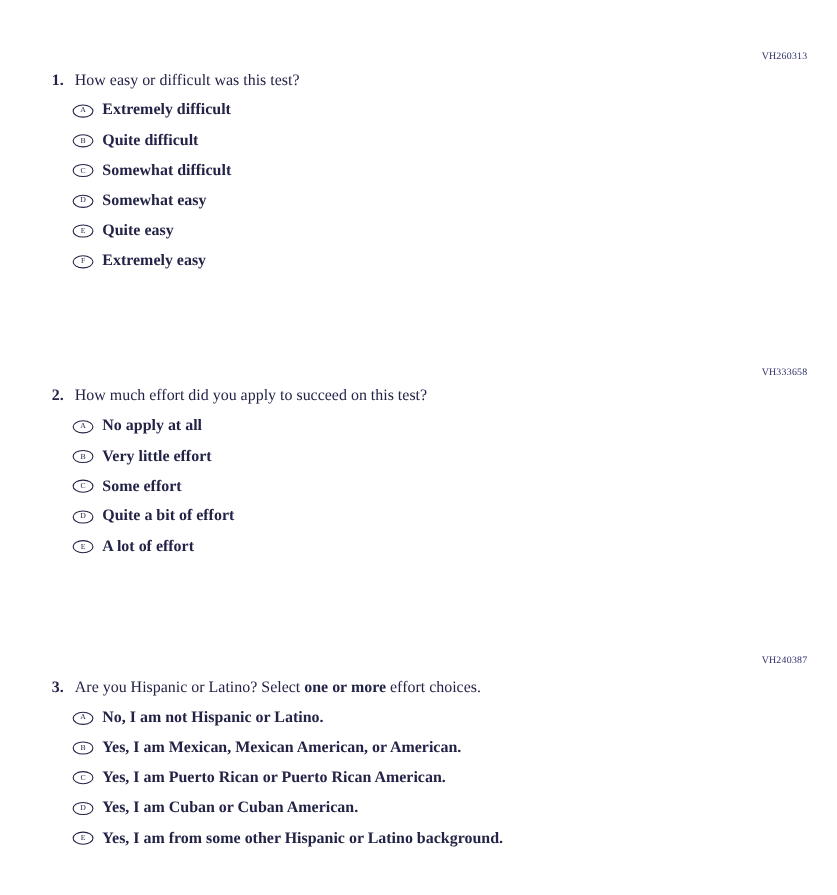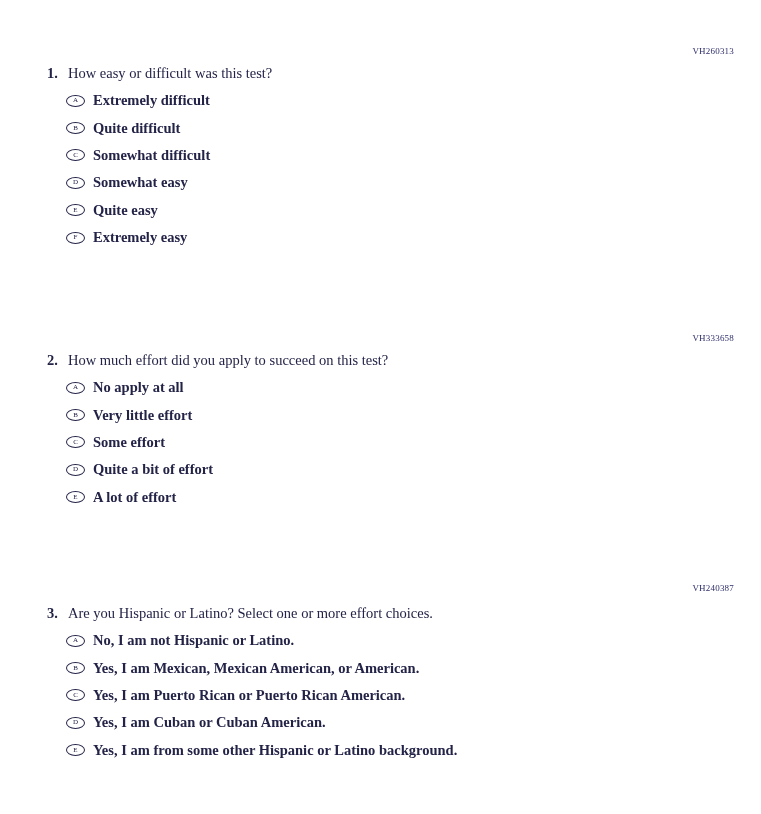--- a/index.html
+++ b/index.html
@@ -17,21 +17,21 @@
     height: 814px;
     background: #ffffff;
   }
   .question-section {
     position: absolute;
     left: 0;
     right: 0;
   }
   #q1 { top: 46px; }
   #q2 { top: 333px; }
-  #q3 { top: 583px; }
+  #q3 { top: 595px; }
   .code-line {
     text-align: right;
     padding-right: 27px;
     font-size: 9px;
     line-height: 11px;
     color: #2e2e6b;
     letter-spacing: 0.2px;
   }
   .question-line {
     display: flex;
@@ -42,21 +42,21 @@
     line-height: 19px;
     color: #232347;
   }
   #q3 .question-line { margin-top: 10px; }
   .q-number {
     font-weight: bold;
     width: 21px;
     flex: 0 0 21px;
   }
   .q-text { white-space: nowrap; }
-  .q-text b { font-weight: normal; }
+  .q-text b { font-weight: bold; }
   .options {
     margin-top: 4px;
     padding-left: 66px;
   }
   .option-row {
     display: flex;
     align-items: center;
     height: 27.4px;
   }
   .bubble {

